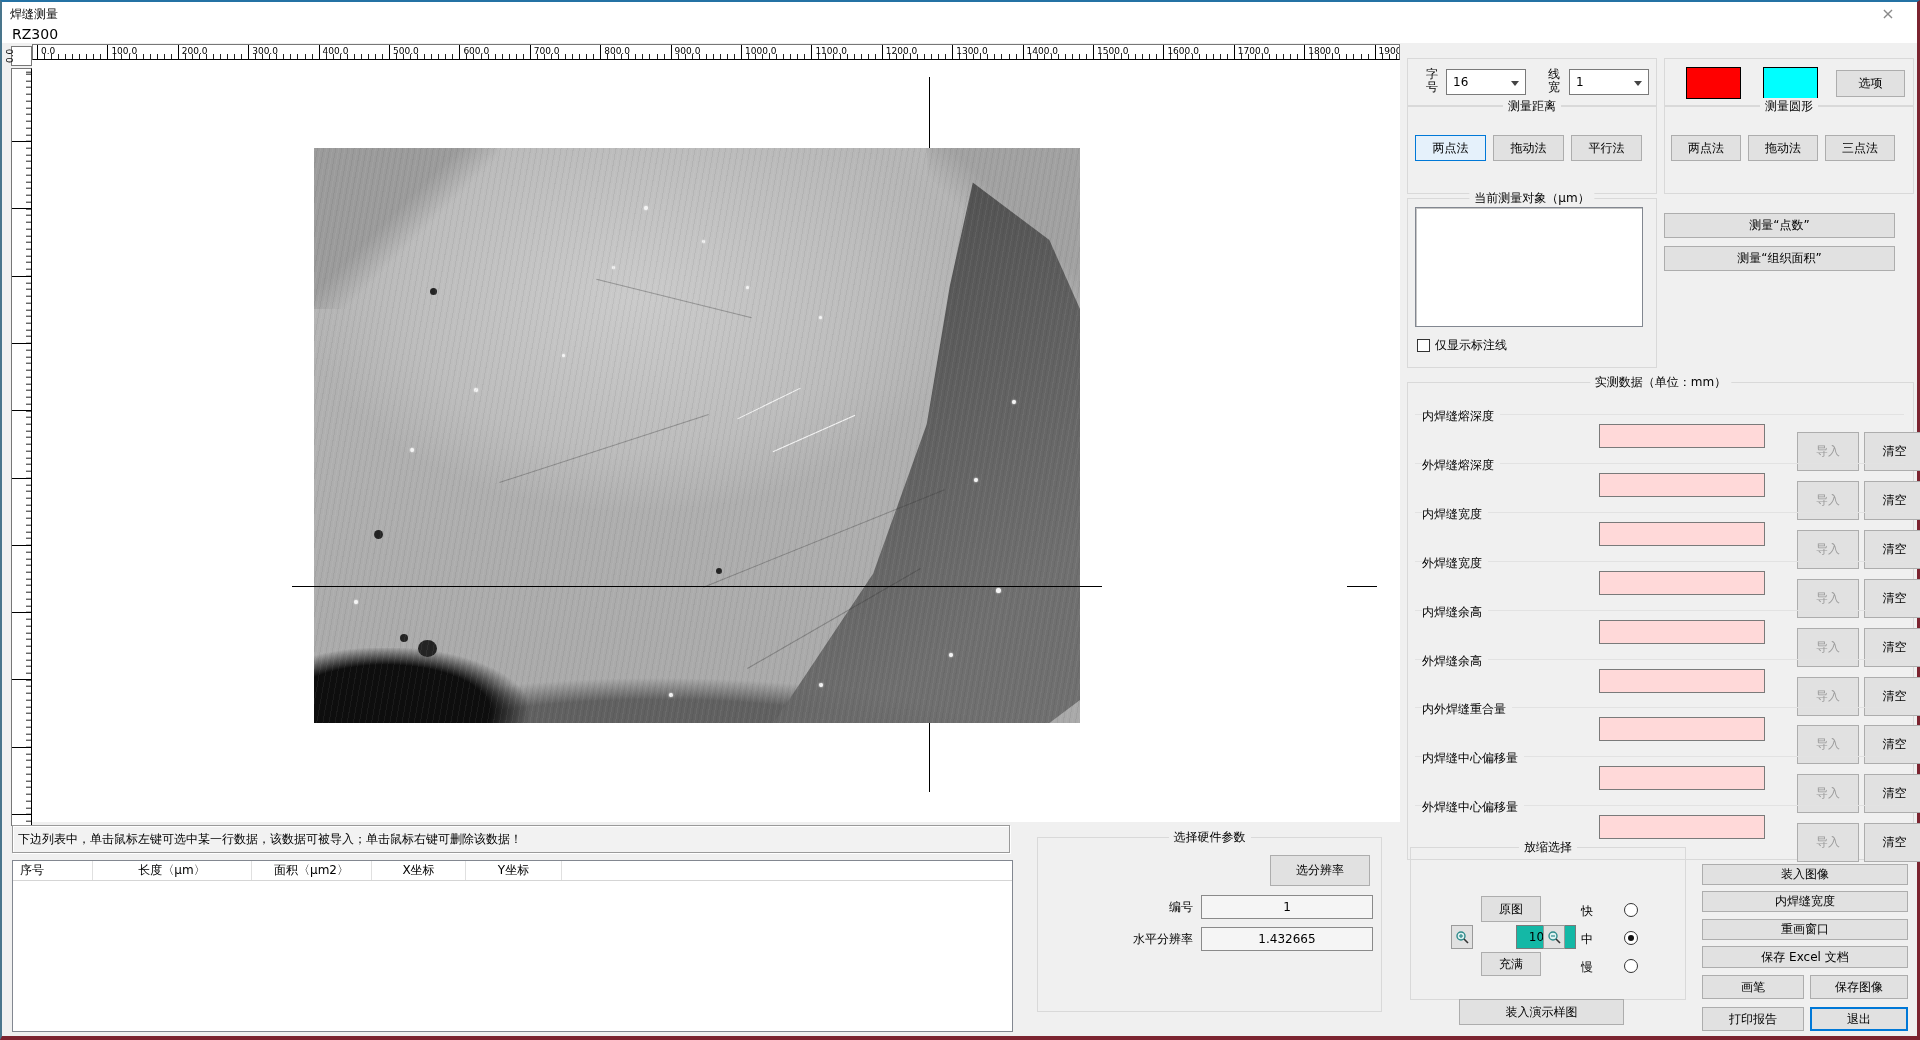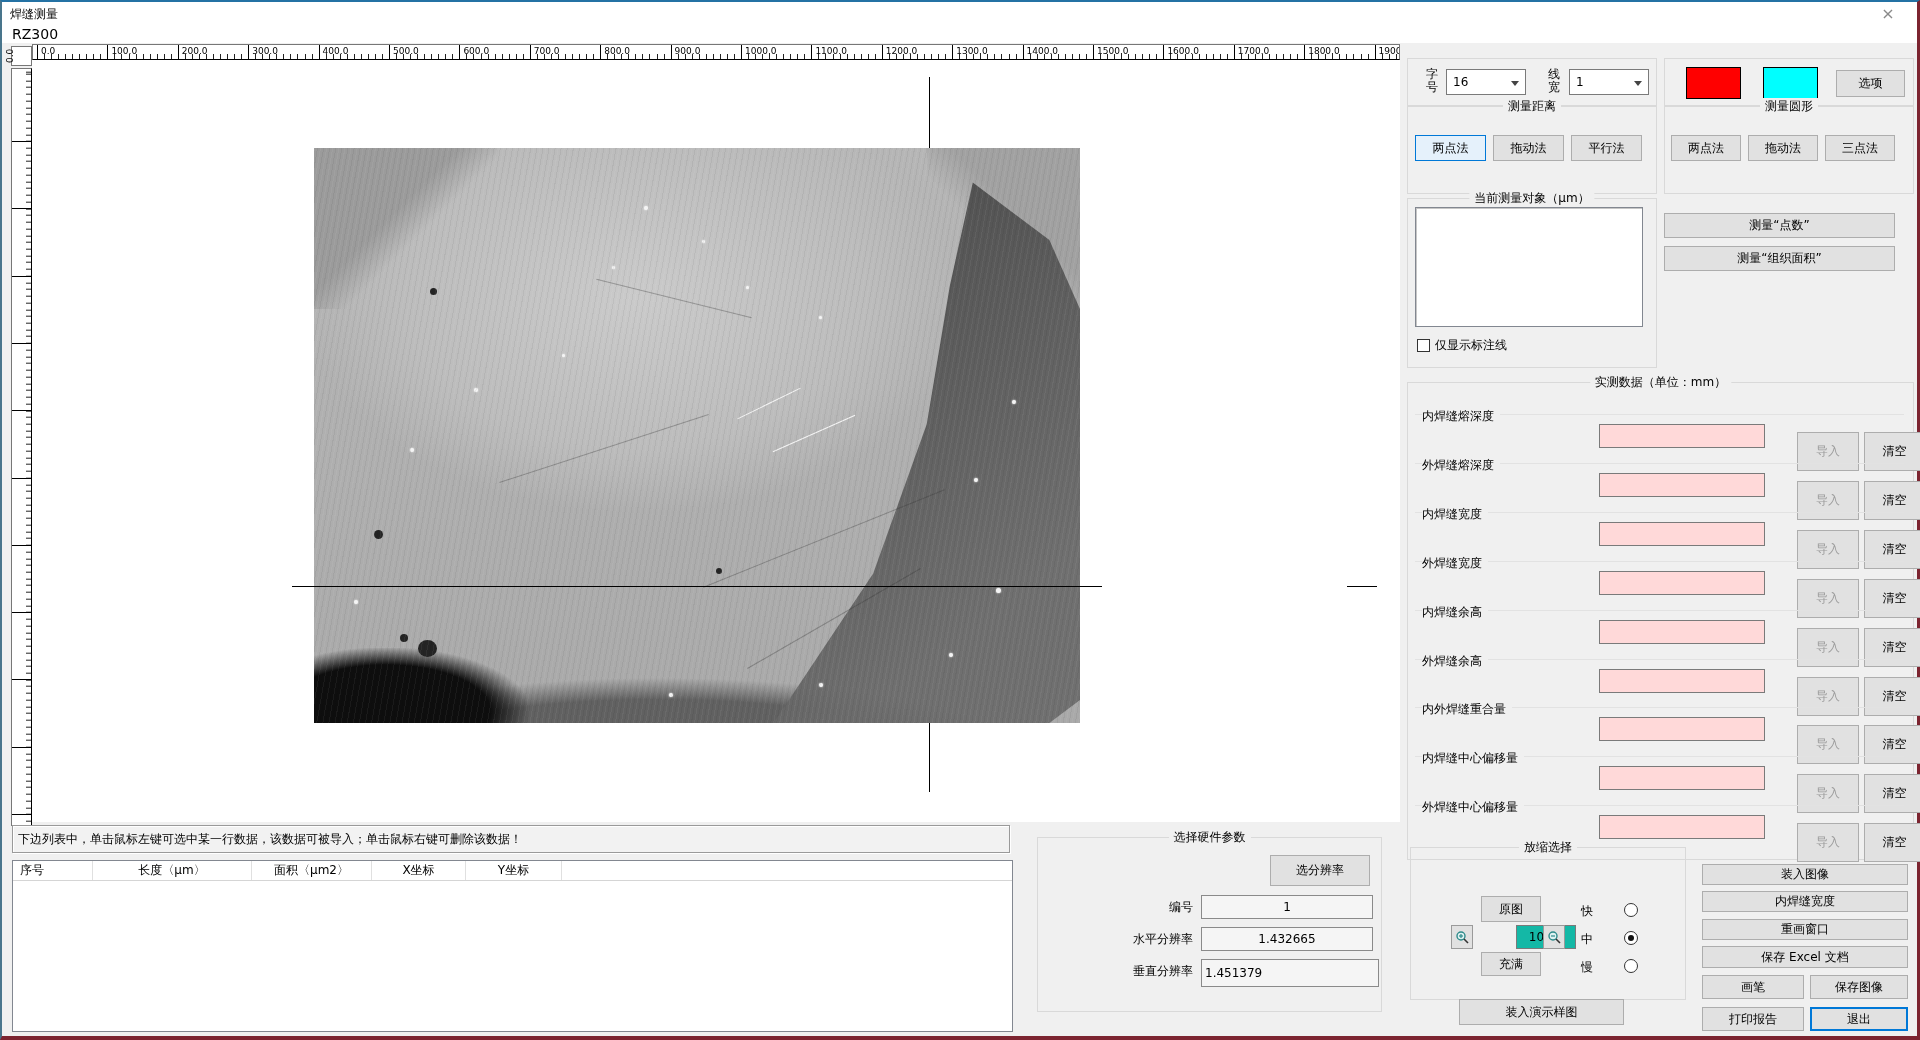--- a/index.html
+++ b/index.html
@@ -378,24 +378,20 @@
       <div class="hwrow" style="--i: 0;">
         <span class="hwlabel">编号</span>
         <div class="hwval">1</div>
       </div>
 
       <div class="hwrow" style="--i: 1;">
         <span class="hwlabel">水平分辨率</span>
         <div class="hwval">1.432665</div>
       </div>
 
-      <div class="hwrow" style="--i: 2;">
-        <span class="hwlabel">垂直分辨率</span>
-        <div class="hwval">1.451379</div>
-      </div>
 
     </div>
 
   <div class="zp">
     <span class="gt">放缩选择</span>
     <div class="magbtn" style="left:40px;top:77px;width:22px;height:24px;">
       <svg width="14" height="14" viewBox="0 0 14 14">
         <circle cx="6" cy="6" r="4" fill="#dff2f2" stroke="#2e8b8b" stroke-width="1.4"></circle>
         <line x1="9" y1="9" x2="13" y2="13" stroke="#333" stroke-width="1.6"></line>
         <line x1="4" y1="6" x2="8" y2="6" stroke="#2e8b8b" stroke-width="1.2"></line>

